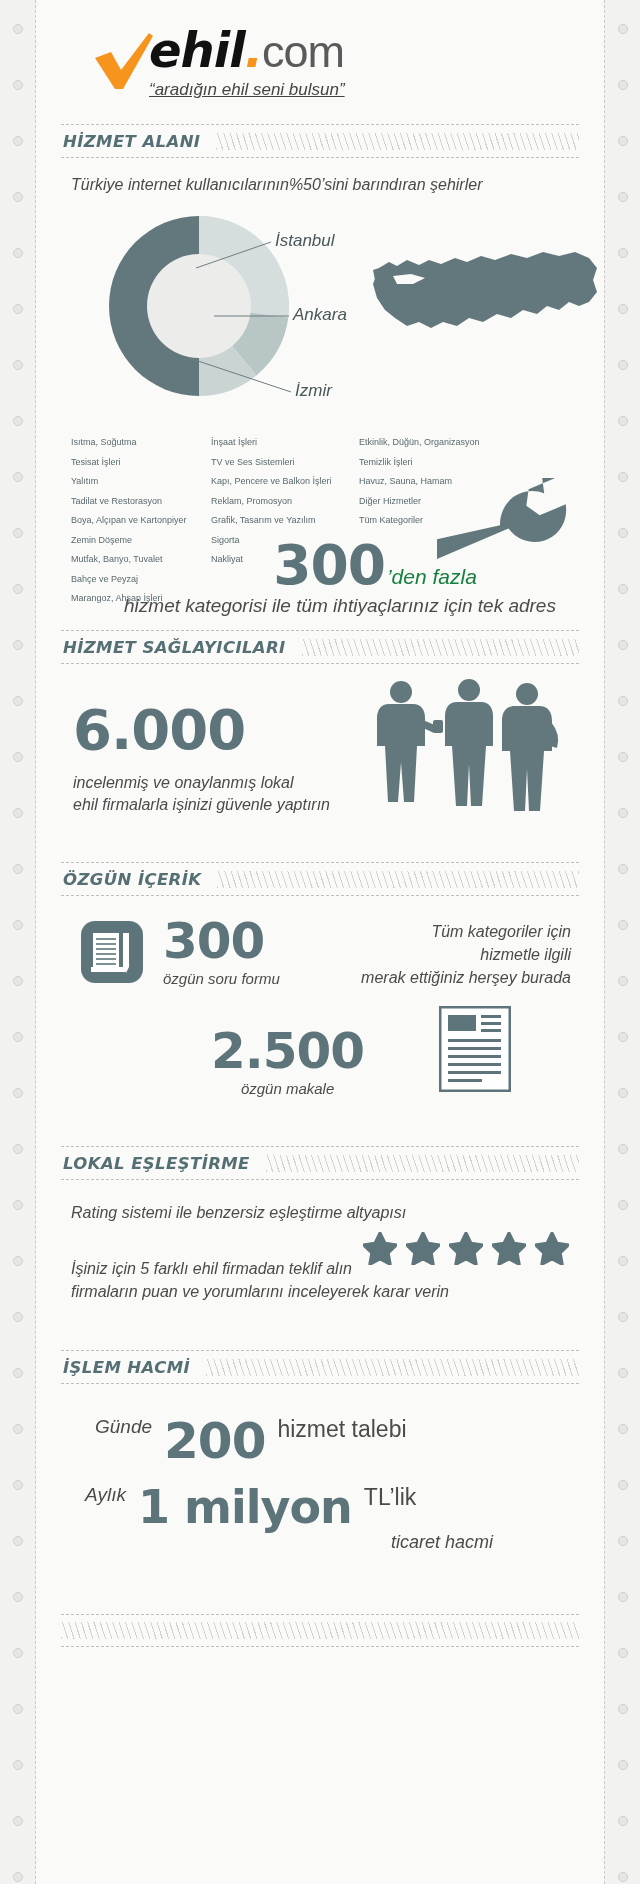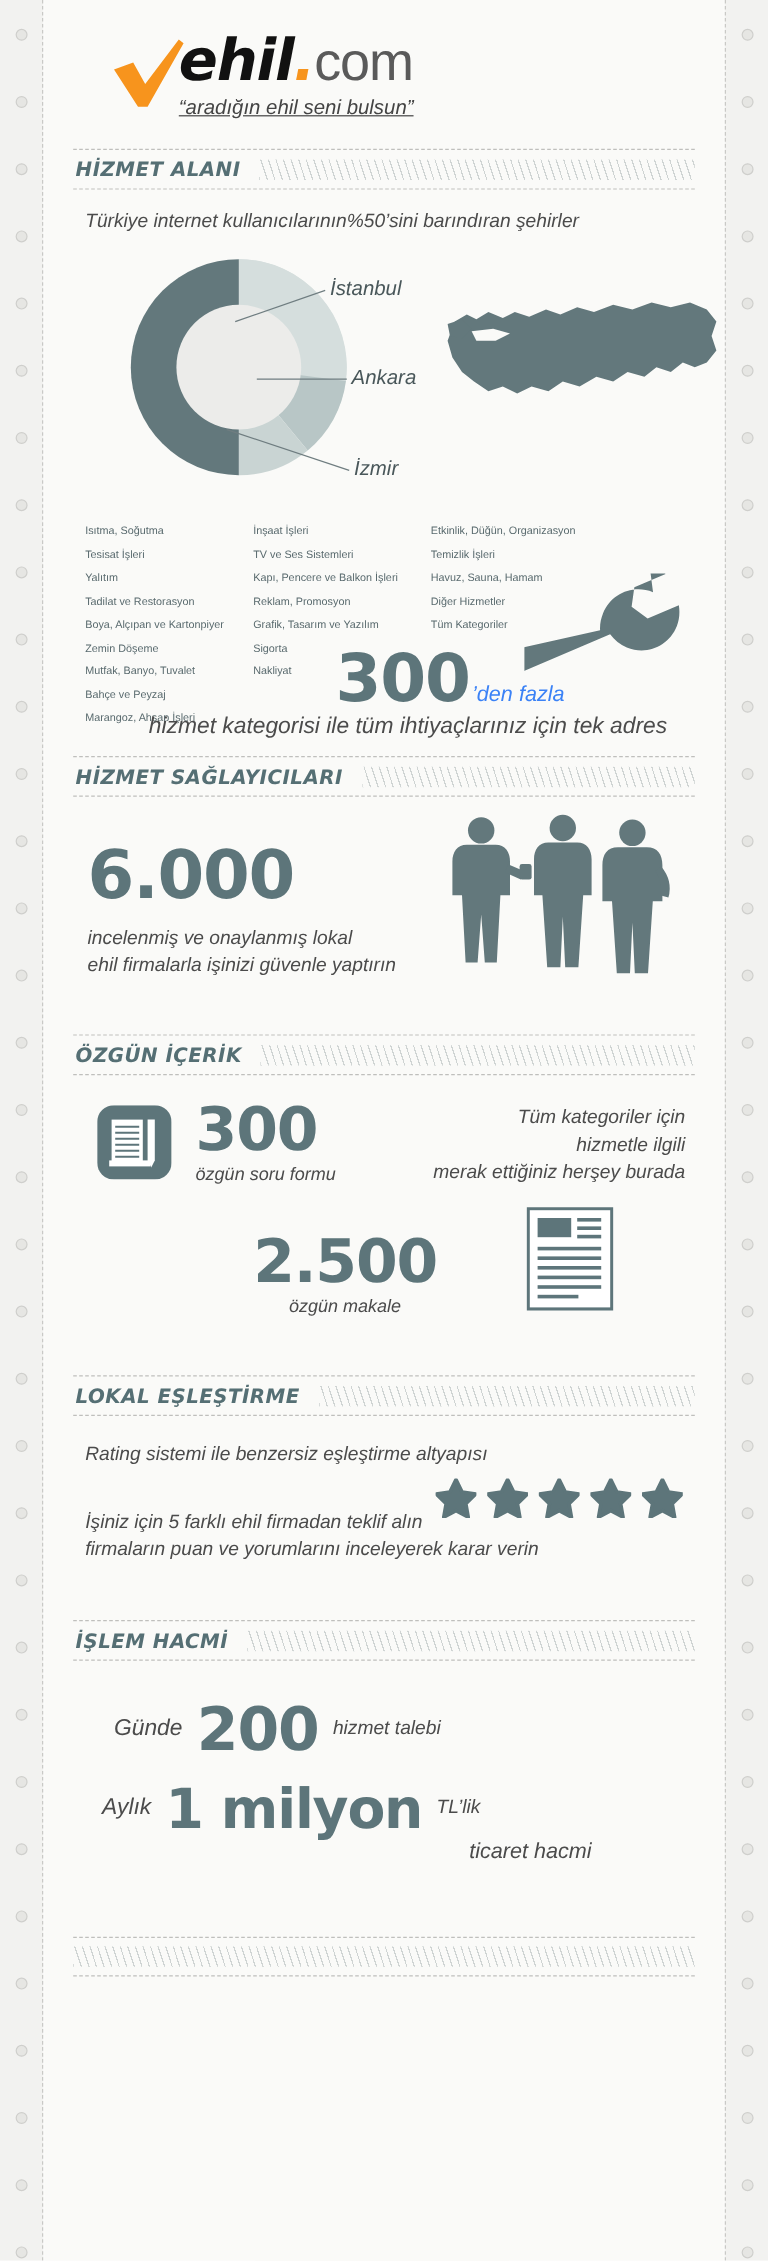--- a/index.html
+++ b/index.html
@@ -163,22 +163,22 @@
     font-family: "DejaVu Sans", sans-serif;
     font-weight: bold;
     font-size: 55px;
     color: #5d757a;
     letter-spacing: -1px;
     line-height: 1;
   }
   .claim-suffix {
     font-family: "Liberation Sans", sans-serif;
     font-style: italic;
-    font-size: 18px;
-    color: #3b82f6;
+    font-size: 21px;
+    color: #15803d;
     margin-left: 2px;
   }
   .claim-sub {
     font-family: "Liberation Sans", sans-serif;
     font-style: italic;
     font-size: 19px;
     color: #4b4b4b;
     text-align: center;
     margin-top: 2px;
     padding-left: 40px;
@@ -260,43 +260,42 @@
     font-size: 16px;
     color: #4b4b4b;
     line-height: 1.4;
   }
   .match .p1 { padding: 16px 0 0 10px; }
   .match .p2 { padding: 34px 0 0 10px; }
   .stars { position: absolute; right: 10px; top: 46px; display: flex; gap: 9px; }
 
   
   .volume { position: relative; height: 200px; }
-  .vrow { display: flex; align-items: center; }
+  .vrow { display: flex; }
   .vrow.r1 { padding: 26px 0 0 34px; }
   .vrow.r2 { padding: 18px 0 0 24px; }
   .vlabel {
     font-family: "Liberation Sans", sans-serif;
     font-style: italic;
     font-size: 19px;
     color: #4b4b4b;
   }
   .vnum {
     font-family: "DejaVu Sans", sans-serif;
     font-weight: bold;
     font-size: 50px;
     color: #5d757a;
     letter-spacing: -1px;
     line-height: 1;
     margin: 0 12px;
   }
   .vnum.wide { font-size: 46px; }
   .vsuffix {
     font-family: "Liberation Sans", sans-serif;
-    font-style: italic;
-    font-size: 16px;
+    font-size: 23px;
     color: #4b4b4b;
   }
   .vsub {
     font-family: "Liberation Sans", sans-serif;
     font-style: italic;
     font-size: 18px;
     color: #4b4b4b;
     text-align: right;
     padding-right: 86px;
     margin-top: 2px;

